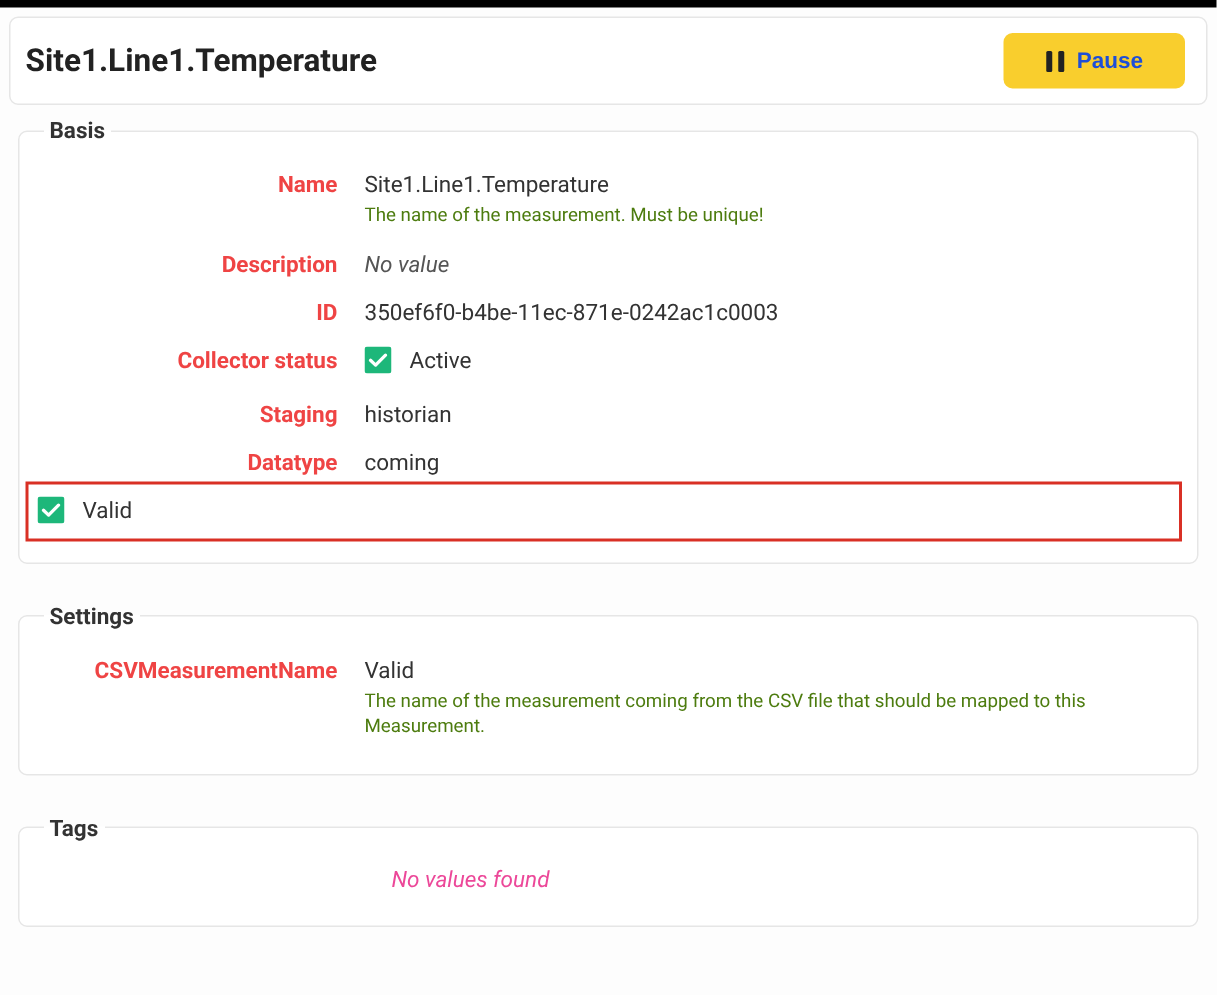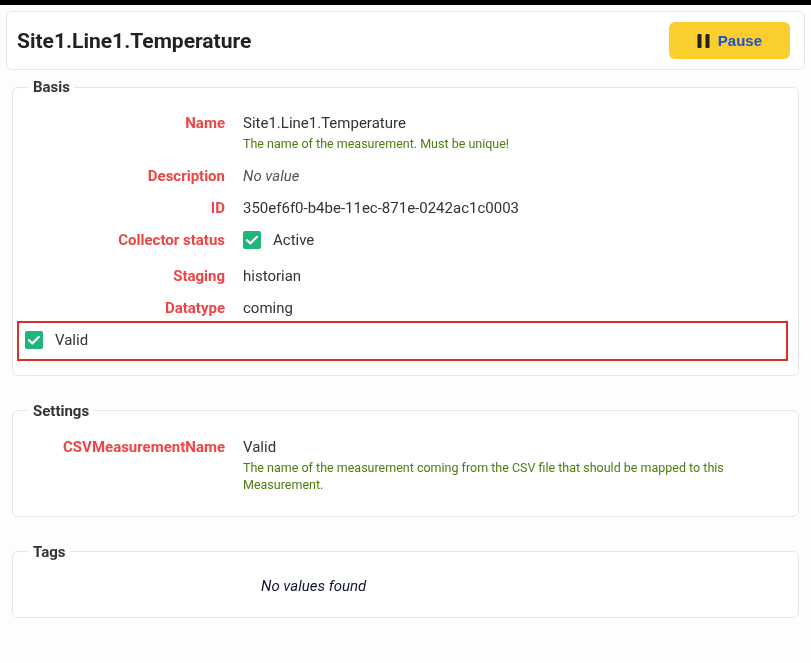--- a/index.html
+++ b/index.html
@@ -111,21 +111,21 @@
     padding-left: 6px;
     margin-left: -6px;
     padding-right: 6px;
   }
   .highlight-row .label {
     width: 212px;
     min-width: 212px;
   }
   .tags-empty {
     font-style: italic;
-    color: #0f172a;
+    color: #ec4899;
     padding-left: 236px;
     padding-top: 6px;
     padding-bottom: 6px;
     font-size: 15px;
   }
   .settings-value-block {
     flex: 1;
   }
   
   .scroll-area::-webkit-scrollbar { width: 14px; }

